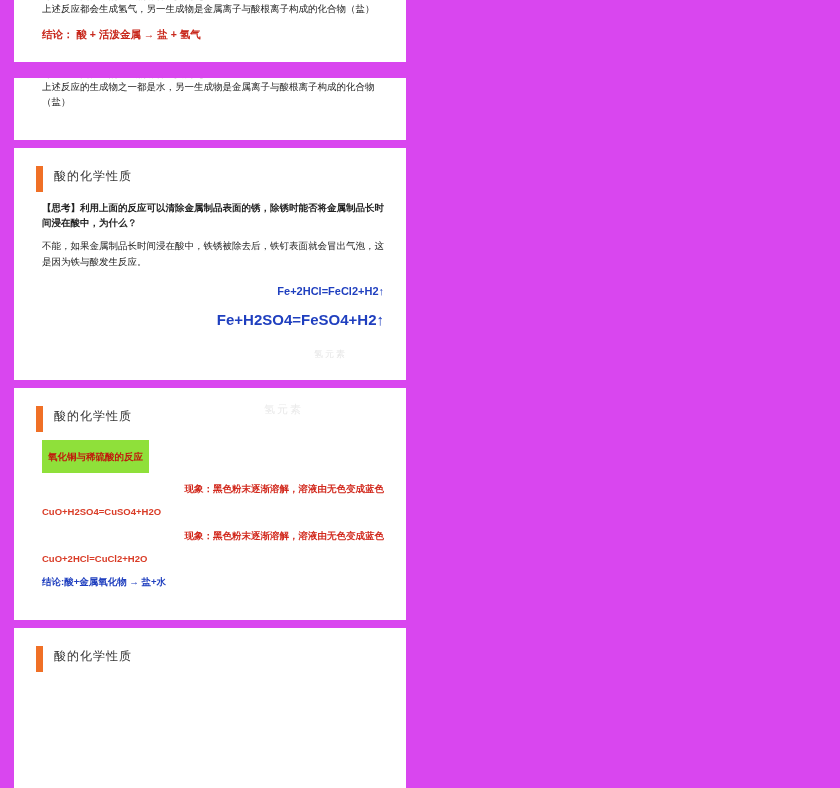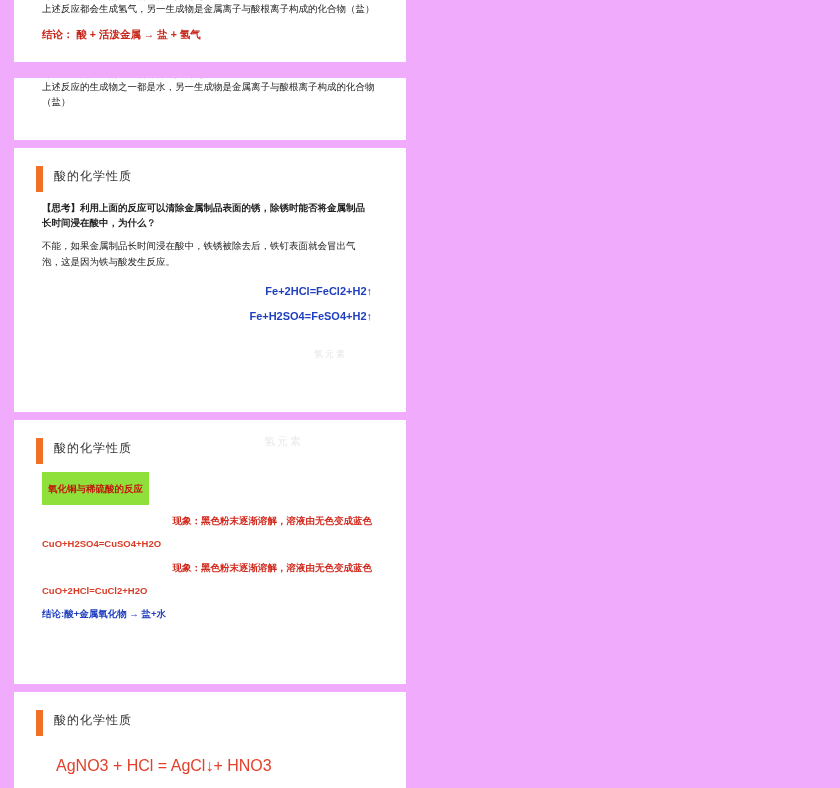--- a/index.html
+++ b/index.html
@@ -6,26 +6,26 @@
     margin: 0;
     padding: 0;
     background: #e9e9e9;
     font-family: "Liberation Sans", sans-serif;
   }
   #page {
     position: relative;
     width: 840px;
     height: 788px;
     overflow: hidden;
-    background: #f0abfc;
+    background: #d946ef;
   }
   .slide {
     position: relative;
     width: 392px;
-    height: 264px;
+    height: 232px;
     background: #ffffff;
     margin: 8px 0 0 14px;
     box-sizing: border-box;
     overflow: hidden;
   }
   .slide.partial-top {
     height: 62px;
     margin-top: -2px;
   }
   .accent-bar {
@@ -46,21 +46,21 @@
   }
   .body {
     position: absolute;
     left: 28px;
     right: 22px;
     top: 52px;
     font-size: 9.5px;
     line-height: 1.6;
     color: #222222;
   }
-  .p { margin: 0 12px 8px 0; }
+  .p { margin: 0 0 8px 0; }
   .b { font-weight: bold; }
   .red { color: #d22a1e; text-align: right; }
   .blue { color: #1f3fbf; font-weight: bold; text-align: right; }
   .eq-red { color: #d93b26; font-weight: bold; }
   .hl {
     display: inline-block;
     background: #8fe03a;
     color: #c01a0d;
     font-weight: bold;
     padding: 9px 6px;
@@ -125,21 +125,21 @@
     <div class="cut-text">上述反应的生成物之一都是水，另一生成物是金属离子与酸根离子构成的化合物（盐）</div>
   </div>
 
   <div class="slide">
     <div class="accent-bar"></div>
     <div class="slide-title">酸的化学性质</div>
     <div class="body">
       <div class="p b">【思考】利用上面的反应可以清除金属制品表面的锈，除锈时能否将金属制品长时间浸在酸中，为什么？</div>
       <div class="p">不能，如果金属制品长时间浸在酸中，铁锈被除去后，铁钉表面就会冒出气泡，这是因为铁与酸发生反应。</div>
       <div class="p blue" style="font-size:11px;margin-top:14px;">Fe+2HCl=FeCl2+H2↑</div>
-      <div class="p blue" style="font-size:11px;">Fe+H2SO4=FeSO4+H2↑</div>
+      <div class="p blue" style="font-size:15px;">Fe+H2SO4=FeSO4+H2↑</div>
     </div>
     <div class="watermark wm-small" style="left:300px;top:200px;">氢元素</div>
   </div>
 
   <div class="slide">
     <div class="accent-bar"></div>
     <div class="slide-title">酸的化学性质</div>
     <div class="body">
       <div class="p"><span class="hl">氧化铜与稀硫酸的反应</span></div>
       <div class="p b red">现象：黑色粉末逐渐溶解，溶液由无色变成蓝色</div>
@@ -147,19 +147,16 @@
       <div class="p b red">现象：黑色粉末逐渐溶解，溶液由无色变成蓝色</div>
       <div class="p eq-red">CuO+2HCl=CuCl2+H2O</div>
       <div class="p b" style="color:#1f3fbf;">结论:酸+金属氧化物 → 盐+水</div>
     </div>
     <div class="watermark" style="left:250px;top:14px;">氢元素</div>
   </div>
 
   <div class="slide">
     <div class="accent-bar"></div>
     <div class="slide-title">酸的化学性质</div>
-    <div class="body" style="top:62px;left:42px;">
-      <div class="big-red">AgNO3 + HCl = AgCl↓+ HNO3</div>
-    </div>
 
   </div>
 
 </div>
 
 </body></html>

